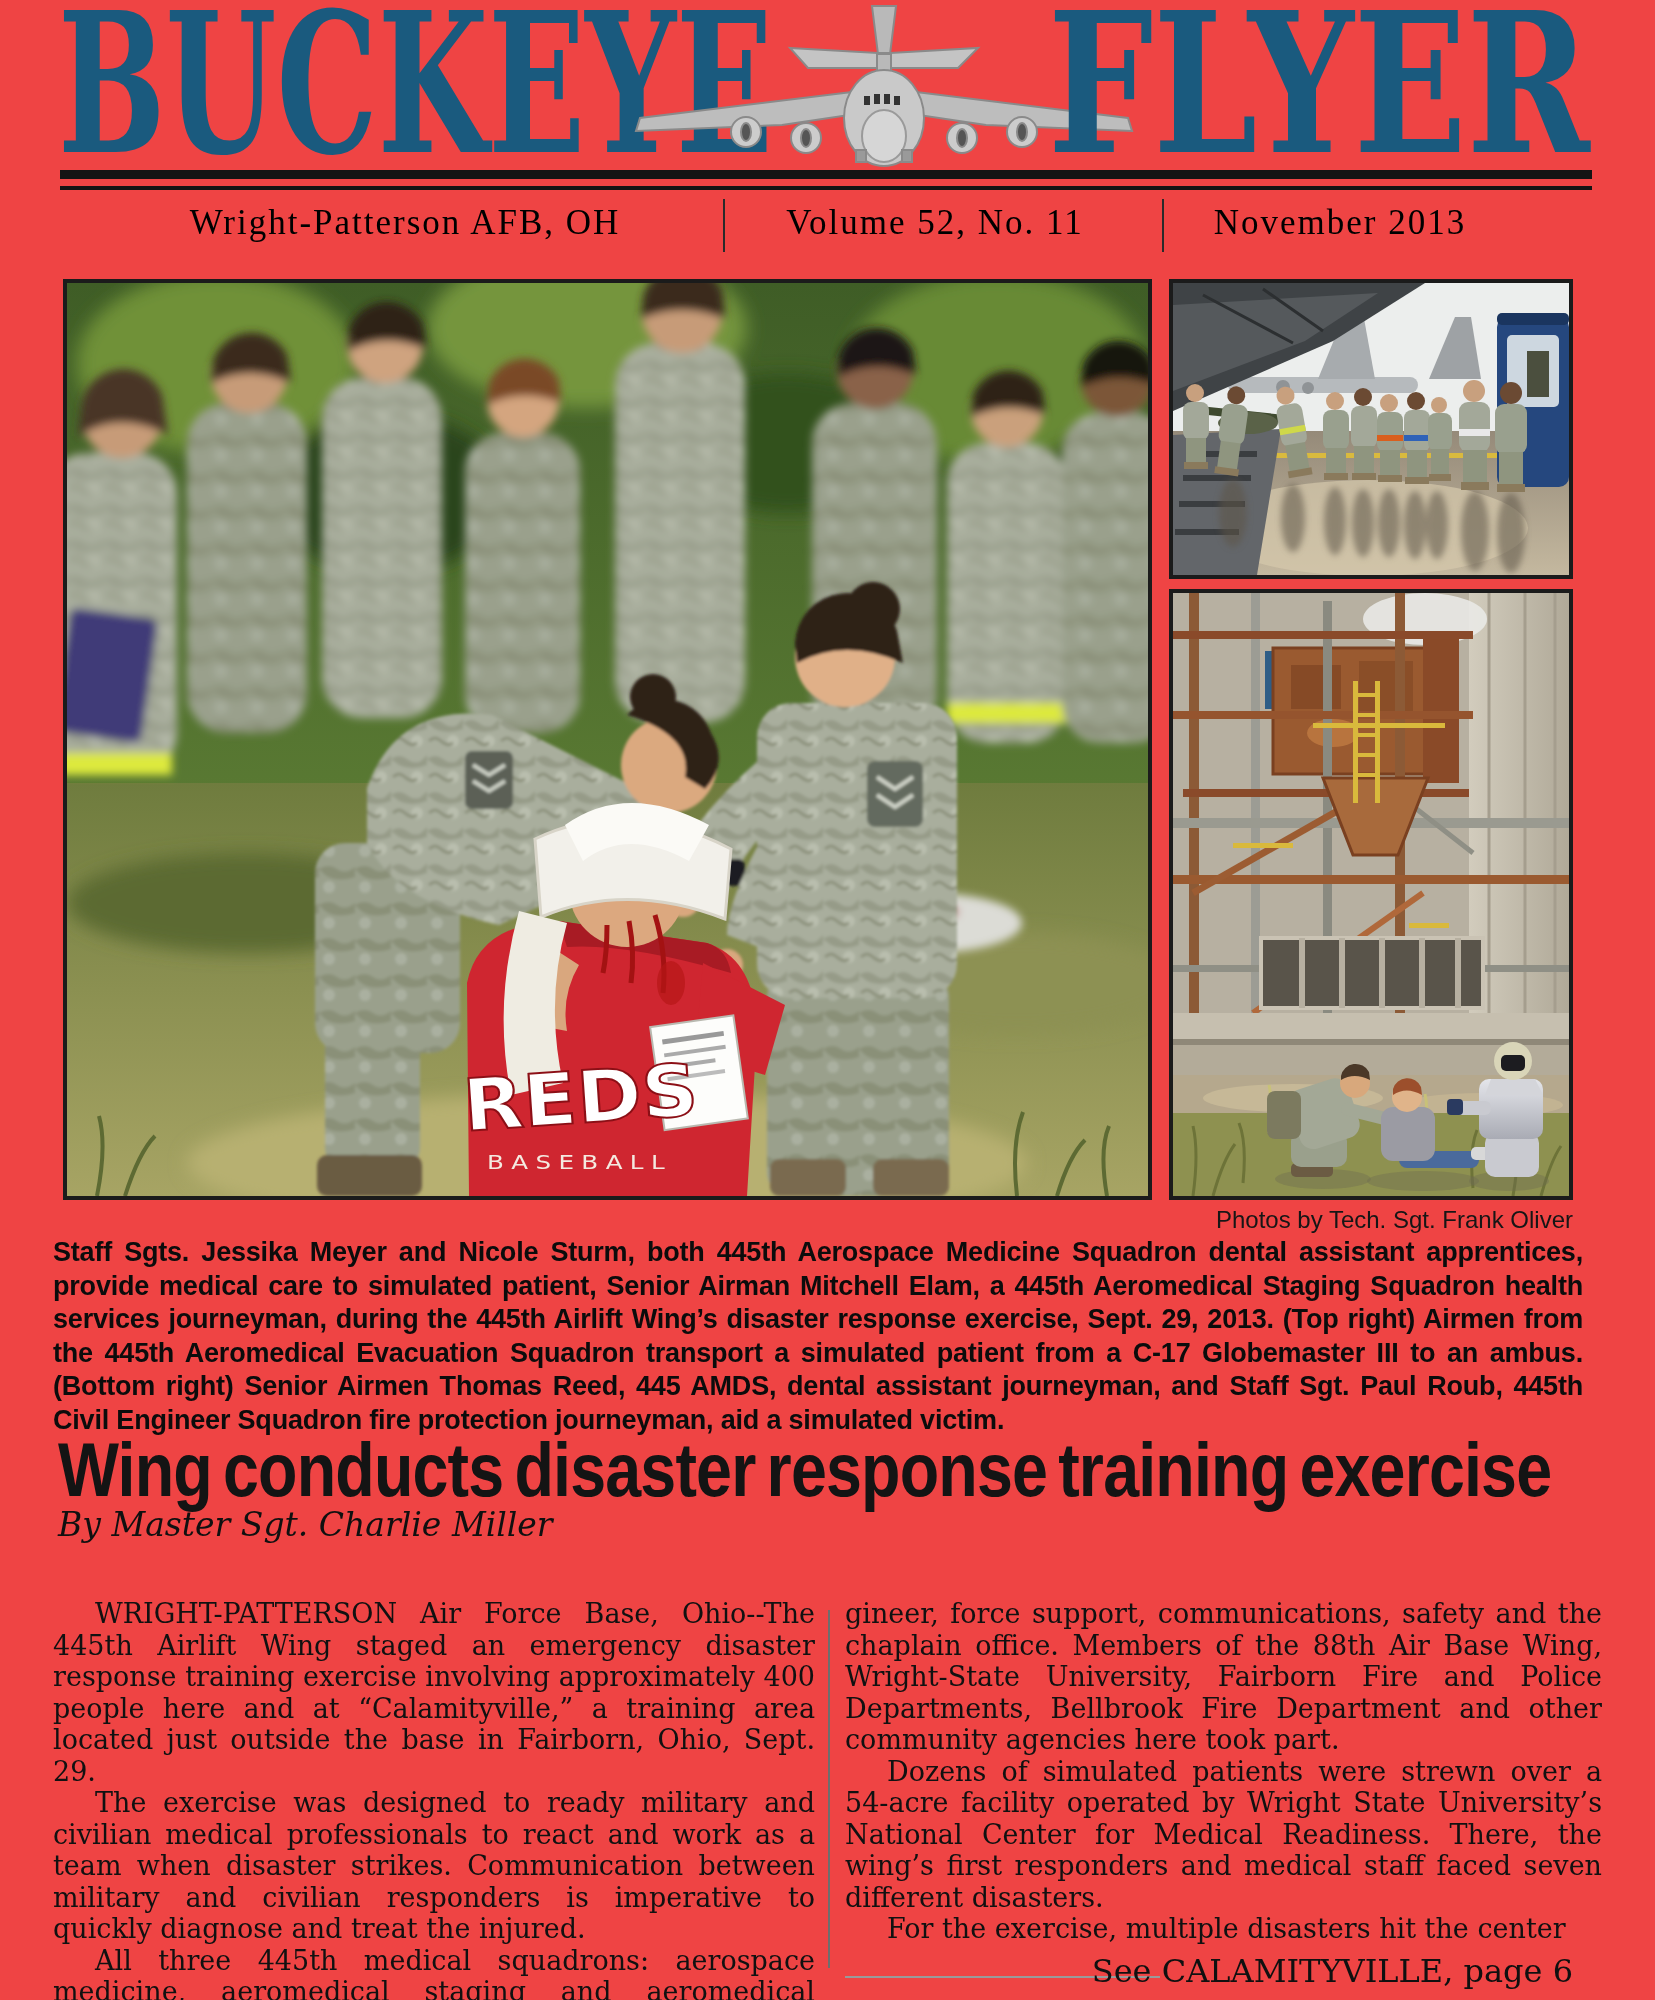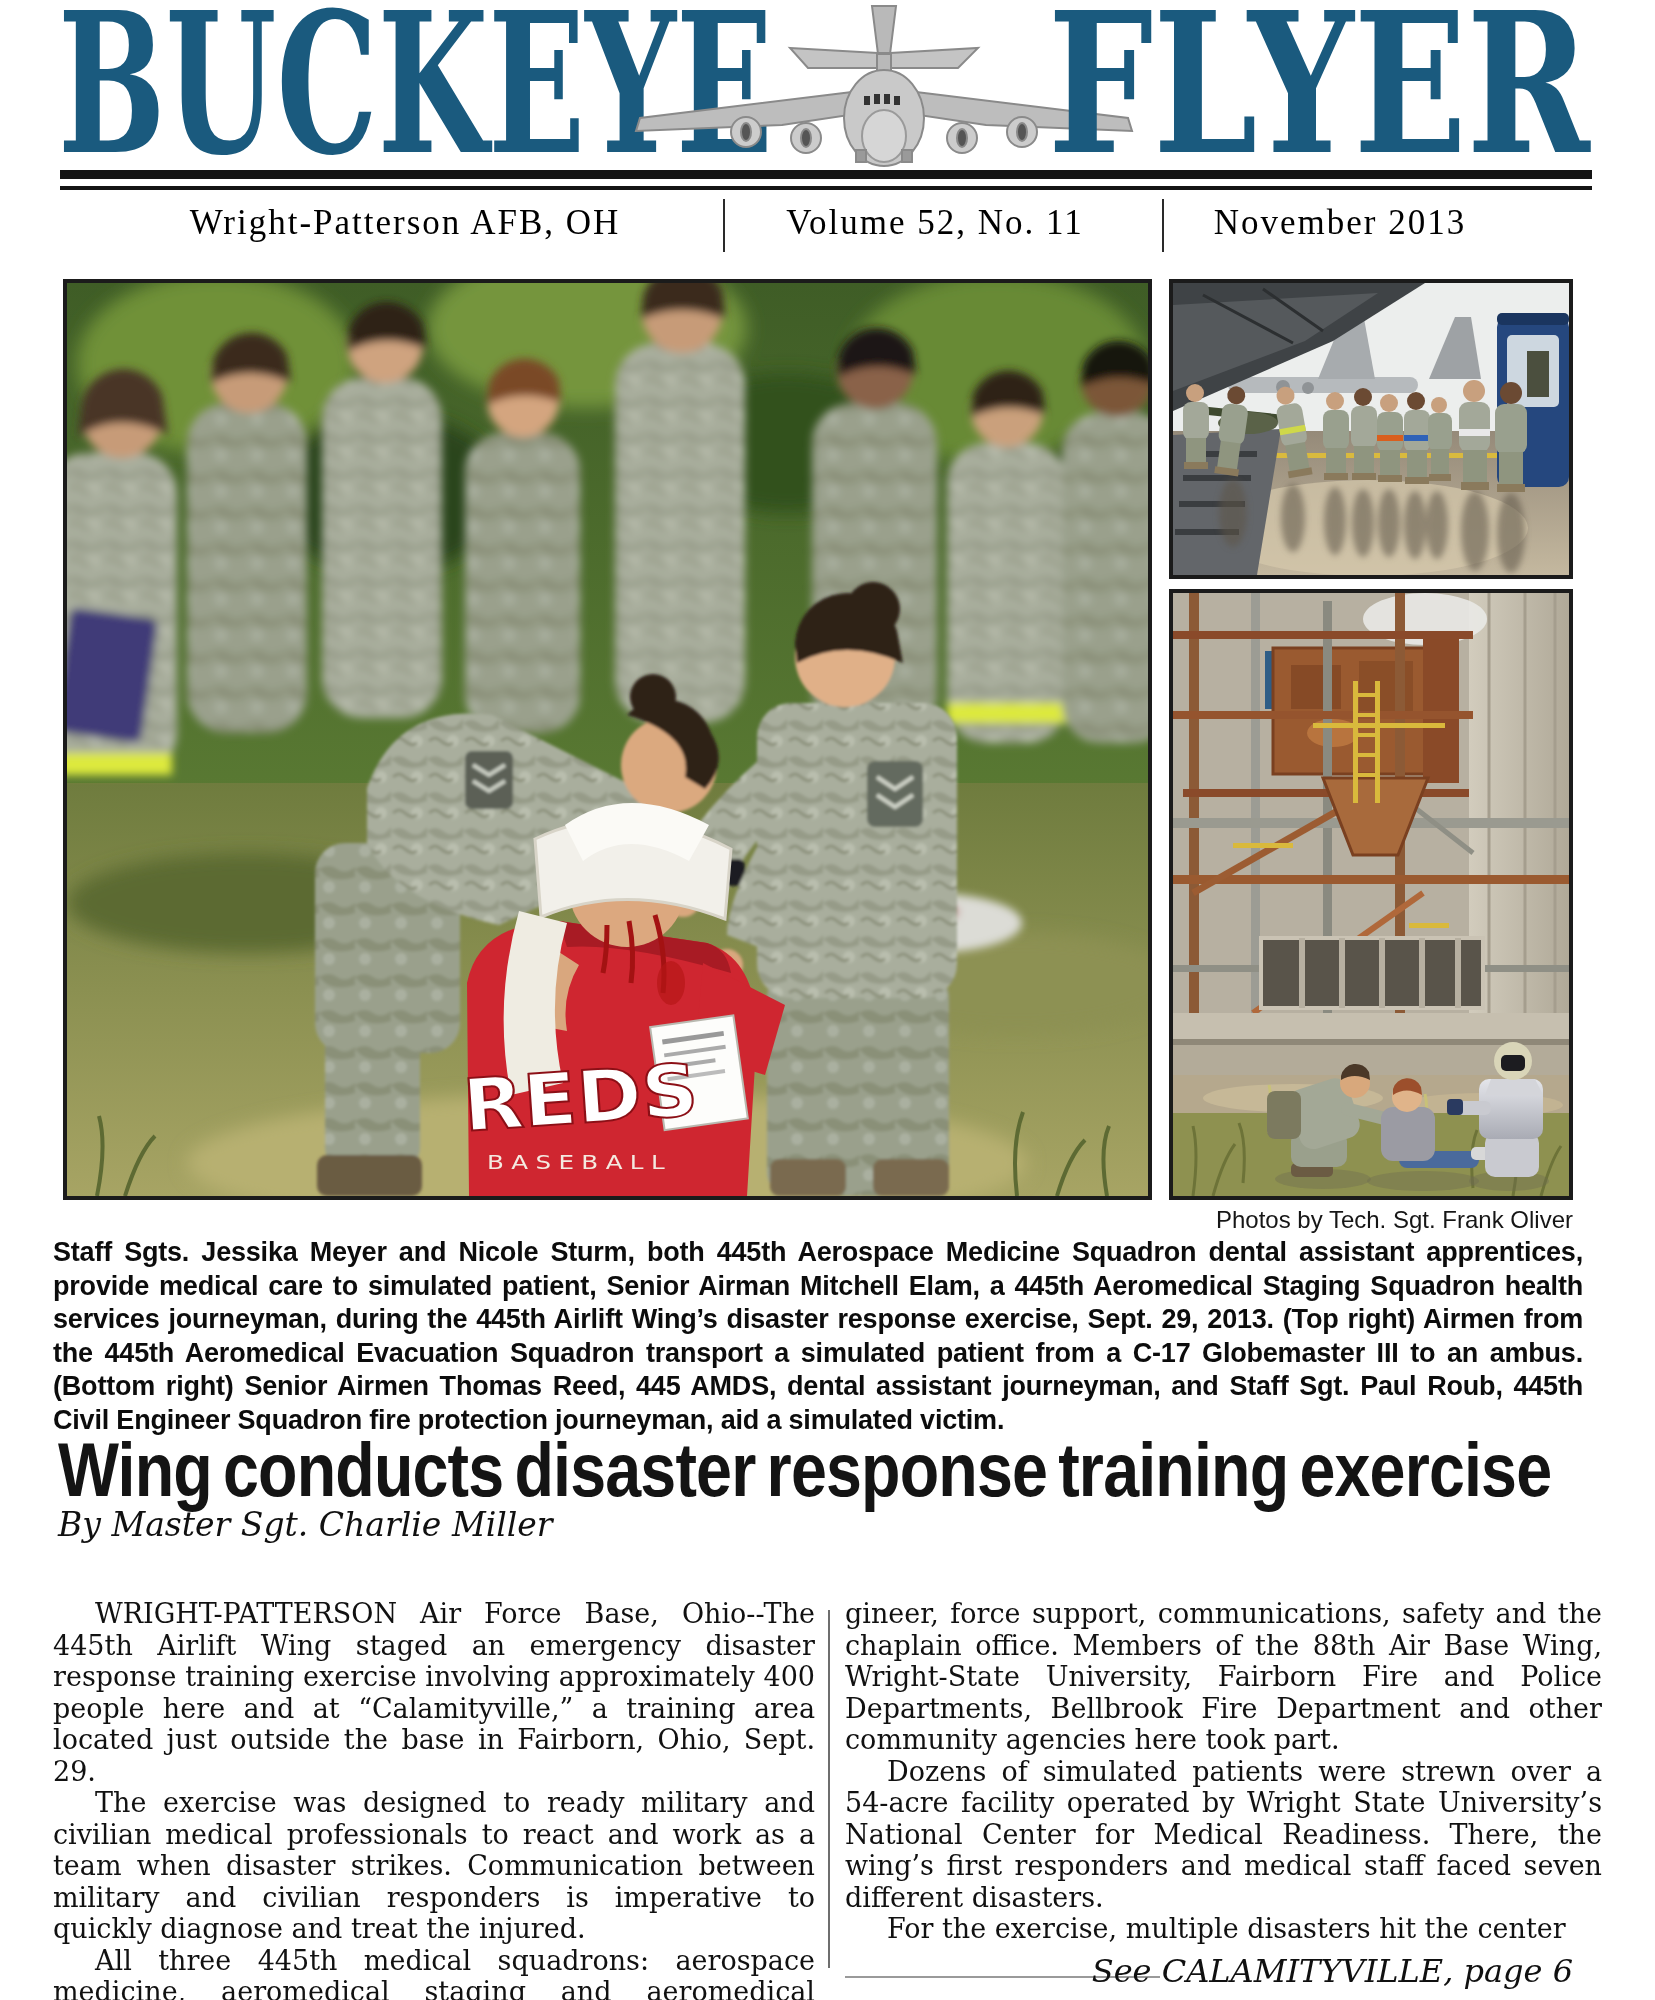--- a/index.html
+++ b/index.html
@@ -1,16 +1,16 @@
 <!DOCTYPE html>
 <html><head>
 <meta charset="utf-8">
 <style>
   html,body{margin:0;padding:0;background:#777;}
-  #page{position:relative;width:1655px;height:2000px;background:#ffffff;overflow:hidden;
+  #page{position:relative;width:1655px;height:2000px;background:#ef4444;overflow:hidden;
         font-family:"Liberation Serif",serif;color:#000;}
   
   #masthead-svg{position:absolute;left:0;top:0;}
   #rule-thick{position:absolute;left:60px;top:170px;width:1532px;height:9px;background:#141414;}
   #rule-thin{position:absolute;left:60px;top:186px;width:1532px;height:4px;background:#141414;}
   .dateline-item{position:absolute;top:203px;font-size:35px;letter-spacing:2px;
                  font-family:"Liberation Serif",serif;text-align:center;}
   .dateline-bar{position:absolute;top:199px;width:2px;height:53px;background:#2a2a2a;}
   
   .photo{position:absolute;border:4px solid #1b1b1b;background:#d8d8d0;box-sizing:border-box;}
@@ -27,21 +27,21 @@
                 font-style:italic;font-size:33px;line-height:41px;color:#101010;}
   .bodycol{position:absolute;top:1598px;font-family:"DejaVu Serif",serif;font-size:27px;
            line-height:31.5px;text-align:justify;color:#111;}
   #col-left{left:53px;width:762px;}
   #col-right{left:845px;width:757px;}
   .colp{margin:0;}
   .indent{text-indent:42px;}
   #col-divider{position:absolute;left:828px;top:1610px;width:2px;height:358px;background:#6e6e6e;}
   #continuation-rule{position:absolute;left:845px;top:1976px;width:315px;height:2px;background:#9a9a9a;}
   #continuation{position:absolute;right:82px;top:1952px;font-family:"DejaVu Serif",serif;
-                font-style:italic;font-size:32px;color:#101010;text-align:center;}
+                font-size:32px;color:#101010;text-align:center;}
 </style>
 </head>
 <body>
 
 <div id="page">
 
   <svg id="masthead-svg" width="1655" height="168" viewBox="0 0 1655 168">
     <text x="58" y="152" font-family="DejaVu Serif, serif" font-weight="bold" font-size="195" fill="#1a5a7e" textLength="715" lengthAdjust="spacingAndGlyphs">BUCKEYE</text>
     <g stroke="#8a8a8a" stroke-width="2">
       <path d="M872 6 L896 6 L890 54 L878 54 Z" fill="#b9b9b9"></path>

